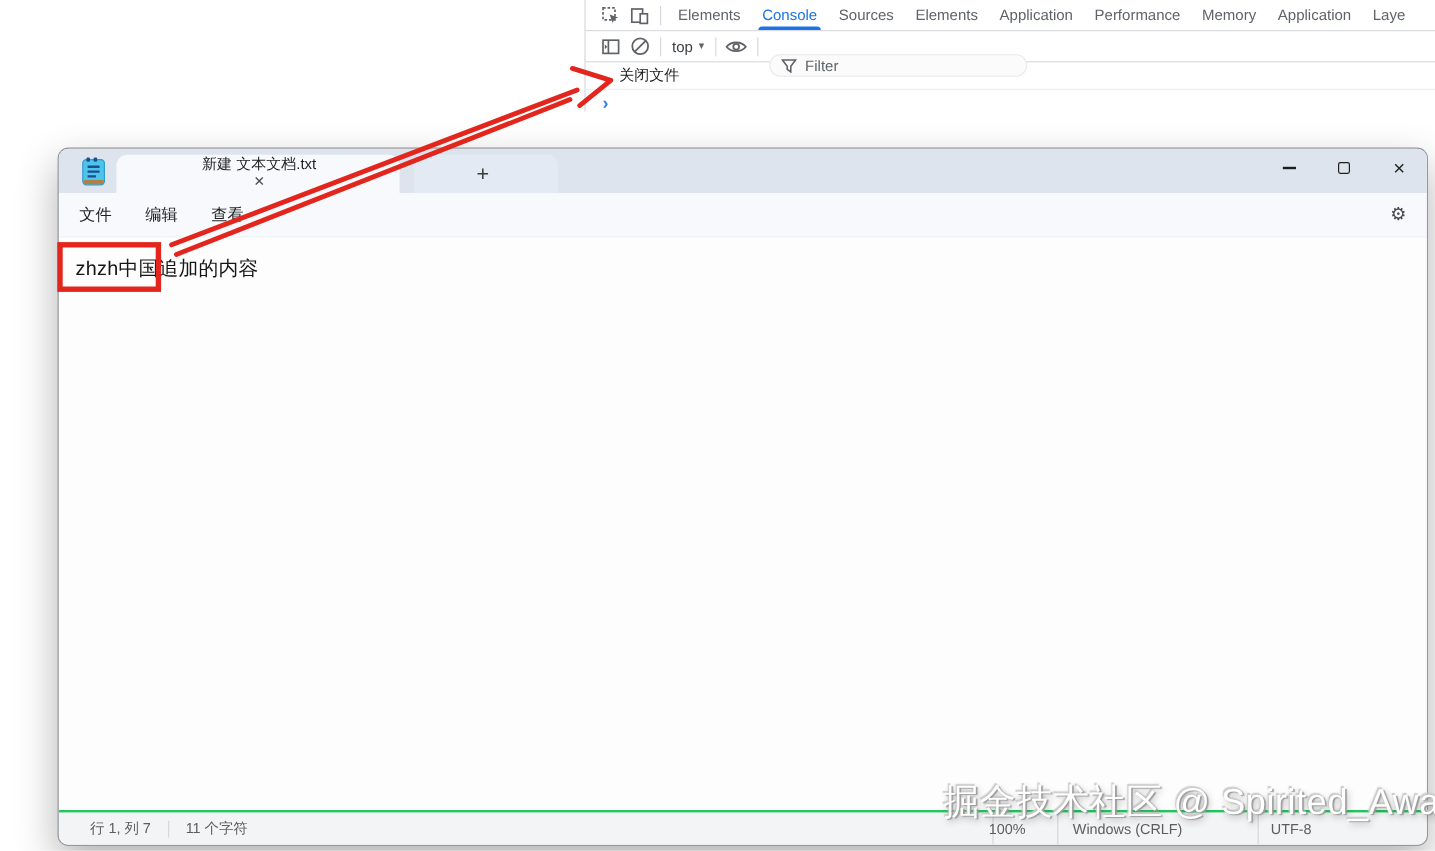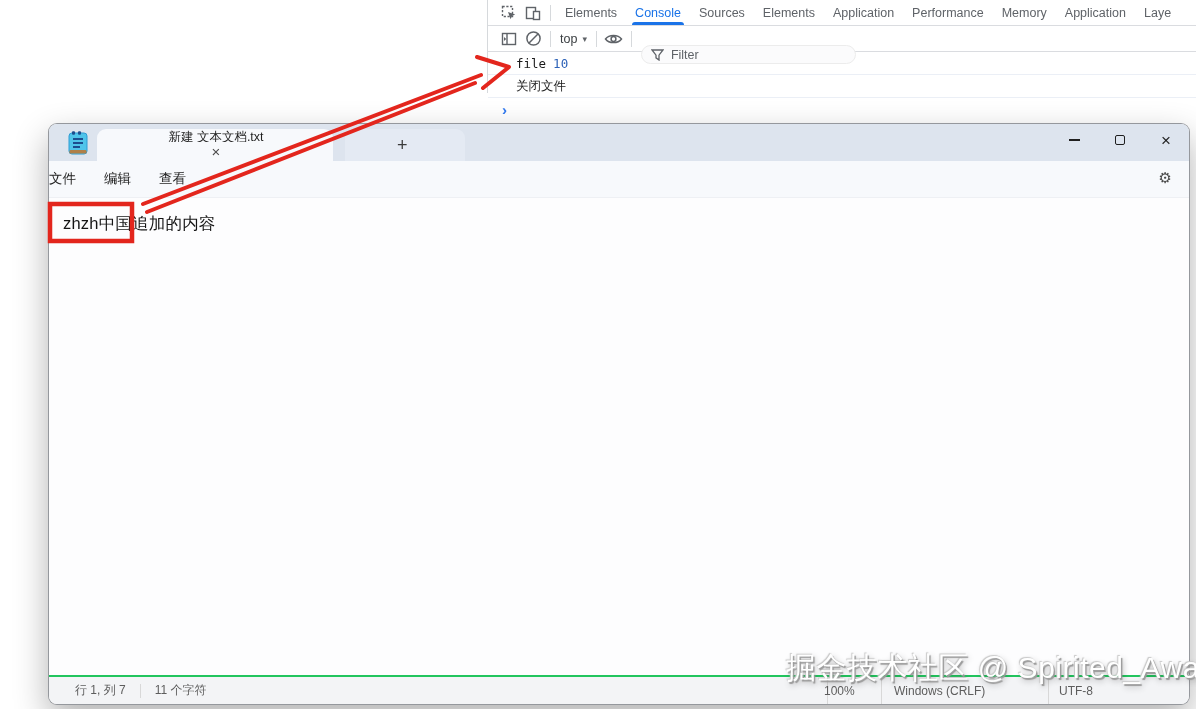--- a/index.html
+++ b/index.html
@@ -48,21 +48,21 @@
   .np-tab-close { font-size:15px; color:#4c4c4c; line-height:1; padding:2px 5px; cursor:pointer; }
   .np-newtab { position:absolute; left:296px; top:5px; width:120px; height:32px;
     background:#e4eaf3; border-radius:9px 9px 0 0; display:flex; align-items:center; cursor:pointer; }
   .np-newtab span { font-size:18px; color:#3b3b3b; margin-left:52px; }
   .win-controls { position:absolute; right:0; top:0; height:32px; display:flex; }
   .win-btn { width:46px; height:100%; display:flex; align-items:center; justify-content:center; cursor:pointer; }
   .min-glyph { width:11px; height:1.5px; background:#1f1f1f; }
   .max-glyph { width:10px; height:10px; border:1.4px solid #1f1f1f; border-radius:2px; }
   .close-glyph { font-size:17px; color:#1f1f1f; line-height:1; font-weight:400; }
   .menubar { position:relative; height:37px; background:#f7f9fc; display:flex;
-    align-items:center; gap:28px; border-bottom:1px solid #eef0f4; }
+    align-items:center; gap:28px; padding-left:17px; border-bottom:1px solid #eef0f4; }
   .menu-item { font-size:13.5px; color:#1e1e1e; cursor:pointer; }
   .np-gear { position:absolute; right:17px; top:8px; font-size:15px; color:#4a4a4a; cursor:pointer; }
   .editor { position:relative; height:478px; background:#fdfdfe; cursor:text; }
   .editor-text { position:absolute; left:14px; top:15px; font-size:16.5px; color:#151515;
     letter-spacing:.2px; white-space:pre; }
   .statusbar { position:absolute; left:0; right:0; bottom:0; height:29px; background:#f3f4f6;
     border-top:2px solid #22c55e; font-size:12px; color:#5d5d5d; }
   .sb-left { position:absolute; left:26px; top:0; height:100%; display:flex; align-items:center; }
   .sb-div { width:1px; height:14px; background:#d8d8d8; margin:0 14px; }
   .sb-item { white-space:nowrap; }
@@ -139,24 +139,20 @@
       <div class="dt-vsep" style="margin-top:0"></div>
       <div class="dt-filter">
         <svg width="13" height="12" viewBox="0 0 13 12">
           <path d="M1,1 L12,1 L8,6.2 L8,11 L5,8.8 L5,6.2 Z" fill="none" stroke="#5f6368" stroke-width="1.3"></path>
         </svg>
         <span>Filter</span>
       </div>
     </div>
 
     <div class="console-line">
-      <span>file</span>
-      <span class="console-num">10</span>
-    </div>
-    <div class="console-line">
       <span>关闭文件</span>
     </div>
     <div class="console-prompt">
       <span>›</span>
     </div>
   </div>
 
   <div class="notepad">
     <div class="titlebar">
       <div class="np-appicon">

